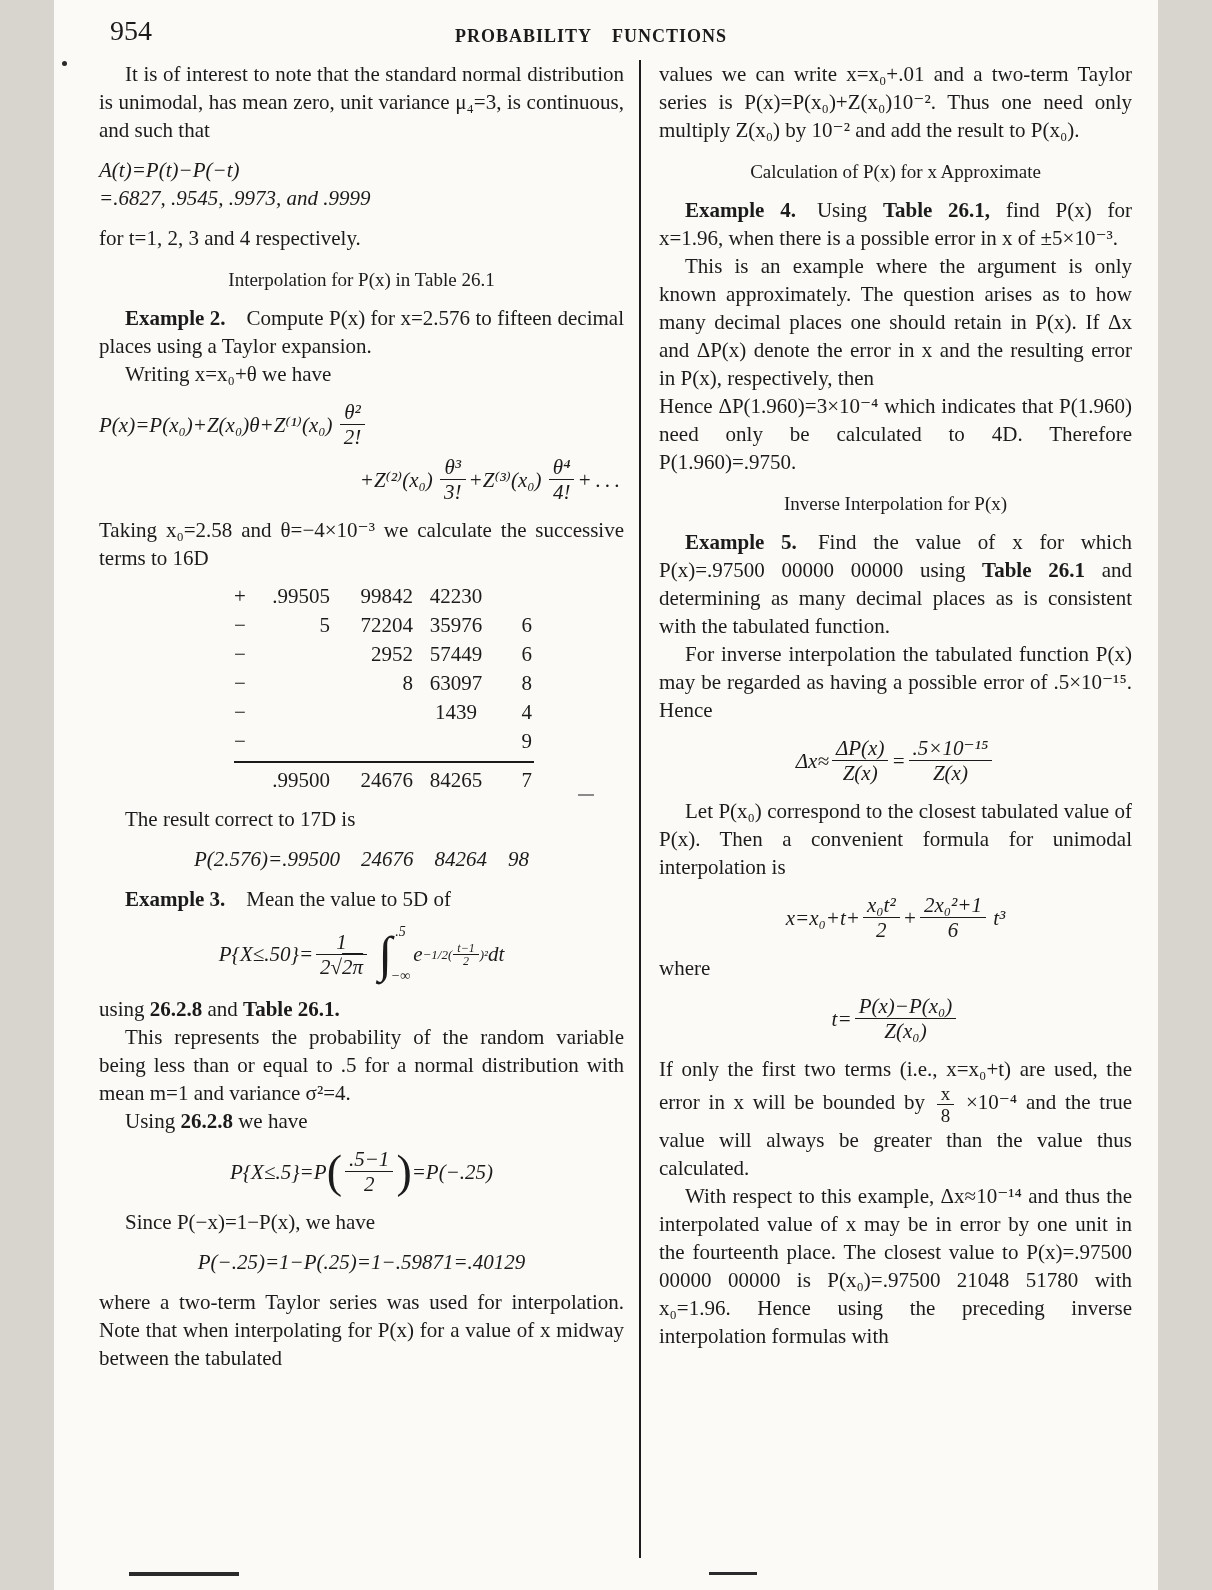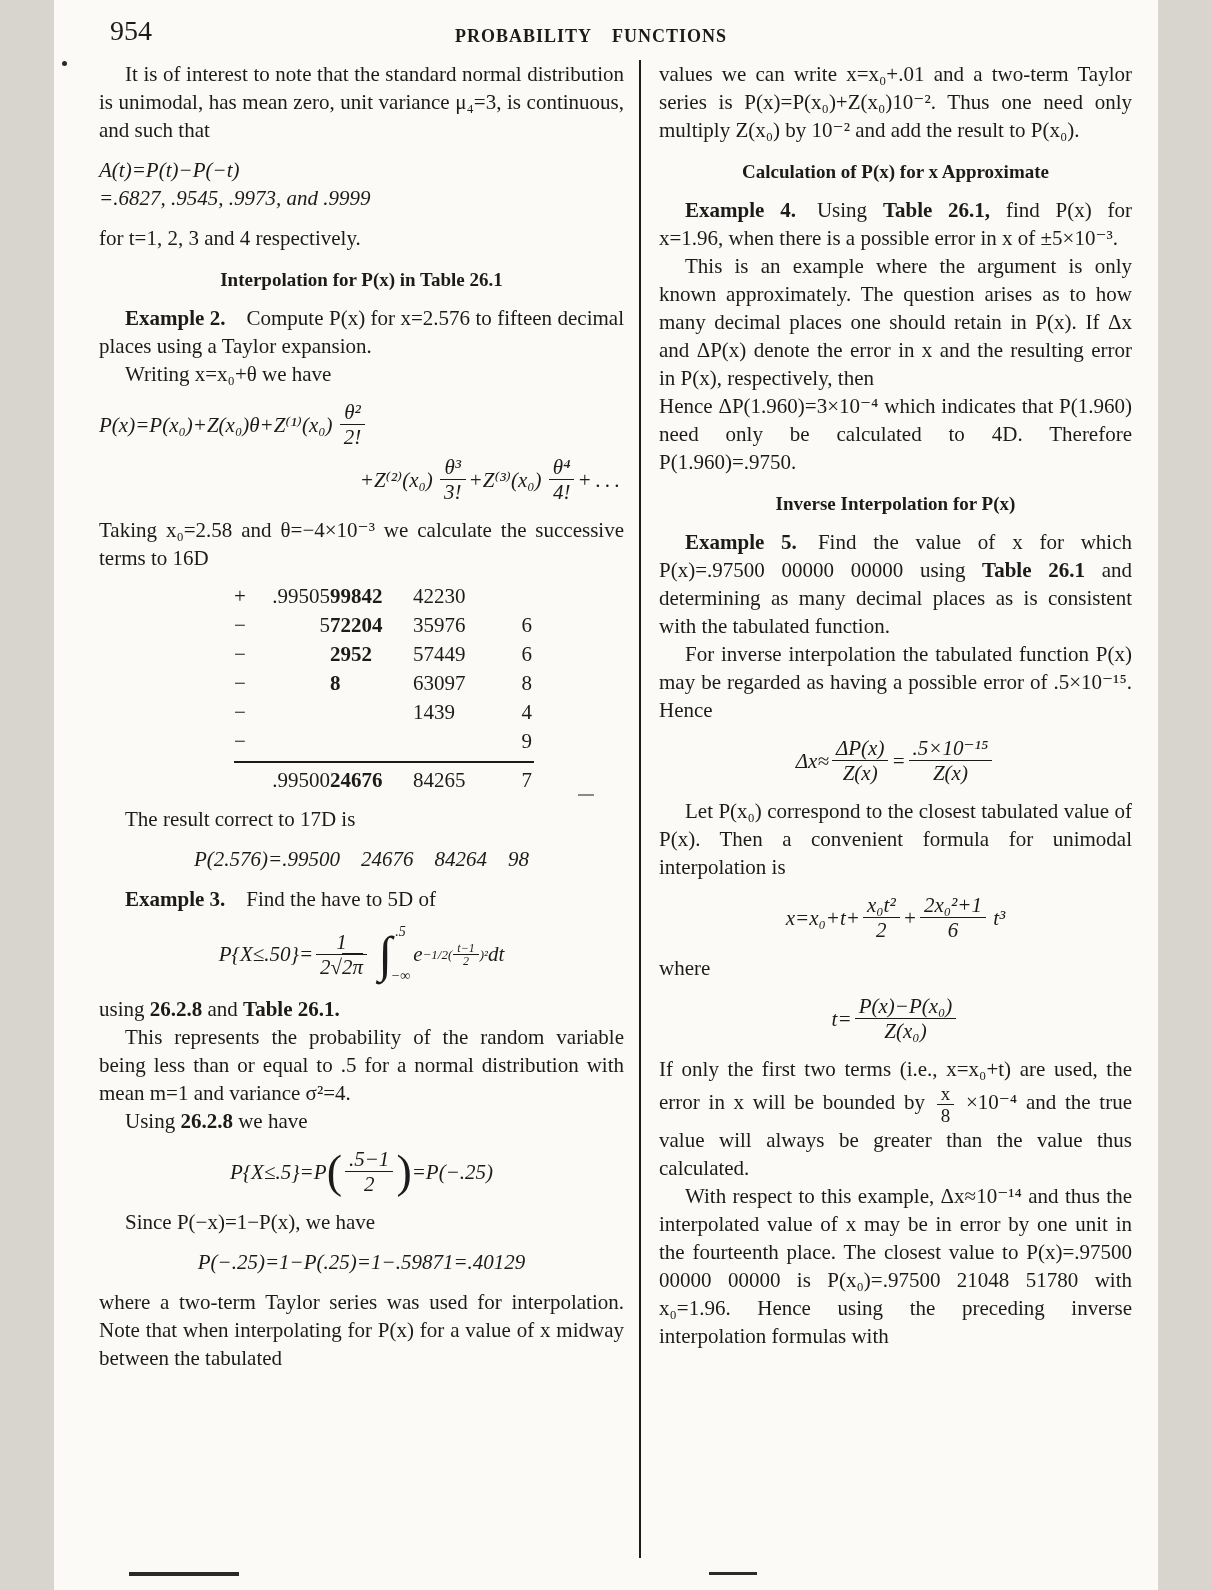--- a/index.html
+++ b/index.html
@@ -18,21 +18,21 @@
   .cols { position:absolute; top:60px; left:45px; right:26px; display:flex; }
   .col-left  { width:540px; padding-right:15px; box-sizing:border-box; }
   .divider   { width:2px; background:#1c1c1c; height:1498px; }
   .col-right { flex:1; padding-left:18px; box-sizing:border-box; }
 
   p.para { margin:0; text-align:justify; }
   .indent { text-indent:26px; }
   .exlabel { font-weight:bold; }
   .bref { font-weight:bold; }
 
-  .shead { text-align:center; font-weight:bold; font-size:19px; line-height:24px; margin:16px 0 12px; }
+  .shead { text-align:center; font-weight:normal; font-size:19px; line-height:24px; margin:16px 0 12px; }
 
   .eq { text-align:center; font-style:italic; margin:12px 0; }
   .eq-flex { display:flex; justify-content:center; align-items:center; }
   .eqline { display:block; }
   .ta-left { text-align:left; }
   .ta-right { text-align:left; padding-right:8px; }
   .taylor-l1 { text-align:left; margin-bottom:6px; }
   .t-row { display:flex; align-items:center; }
   .t-row.justify-end { justify-content:flex-end; padding-right:4px; }
 
@@ -50,22 +50,22 @@
   .int-lims { display:inline-flex; flex-direction:column; justify-content:space-between;
               height:58px; font-size:14px; line-height:14px; margin-left:-1px; }
   .supwrap { display:inline-flex; align-items:center; vertical-align:9px; font-size:13px; line-height:13px; }
   .bigparen { font-size:46px; line-height:0; font-weight:400; vertical-align:middle; font-style:normal; }
 
   
   .sumtable { width:300px; margin:10px 30px 10px 135px; font-style:normal; }
   .srow { display:flex; line-height:29px; }
   .s-sign { width:30px; text-align:left; }
   .s-c1 { width:66px; text-align:right; }
-  .s-c2 { width:83px; text-align:left;font-weight:bold; }
-  .s-c3 { width:86px; text-align:left; }
+  .s-c2 { width:83px; text-align:right; }
+  .s-c3 { width:86px; text-align:center; }
   .s-c4 { width:33px; text-align:right; }
   .srule { border-top:2px solid #1b1b1b; margin:5px 0 3px; }
 
   
   .artifact { position:absolute; background:#2a2a2a; }
   .a-dot { left:8px; top:61px; width:5px; height:5px; border-radius:50%; }
   .a-dash-mid { left:524px; top:794px; width:16px; height:2px; background:#8a8a8a; }
   .a-dash-right { left:1182px; top:892px; width:24px; height:2px; background:#555; }
   .a-rule-bl { left:75px; top:1572px; width:110px; height:4px; }
   .a-rule-br { left:655px; top:1572px; width:48px; height:3px; }
@@ -174,21 +174,21 @@
             <span class="s-c3">84265</span>
             <span class="s-c4">7</span>
           </div>
       </div>
 
       <p class="para indent">The result correct to 17D is</p>
 
       <div class="eq">P(2.576)=.99500 24676 84264 98</div>
 
 
-      <p class="para indent"><span class="exlabel">Example 3.</span><span> Find the have to 5D of</span></p>
+      <p class="para indent"><span class="exlabel">Example 3.</span><span> Mean the value to 5D of</span></p>
 
       <div class="eq eq-flex">
         <span>P{X≤.50}=</span>
         <span class="frac">
             <span class="fnum">1</span>
             <span class="fden"><span>2√</span><span class="ol">2π</span></span>
           </span>
         <span class="integral">
             <span class="int-glyph">∫</span>
             <span class="int-lims">

